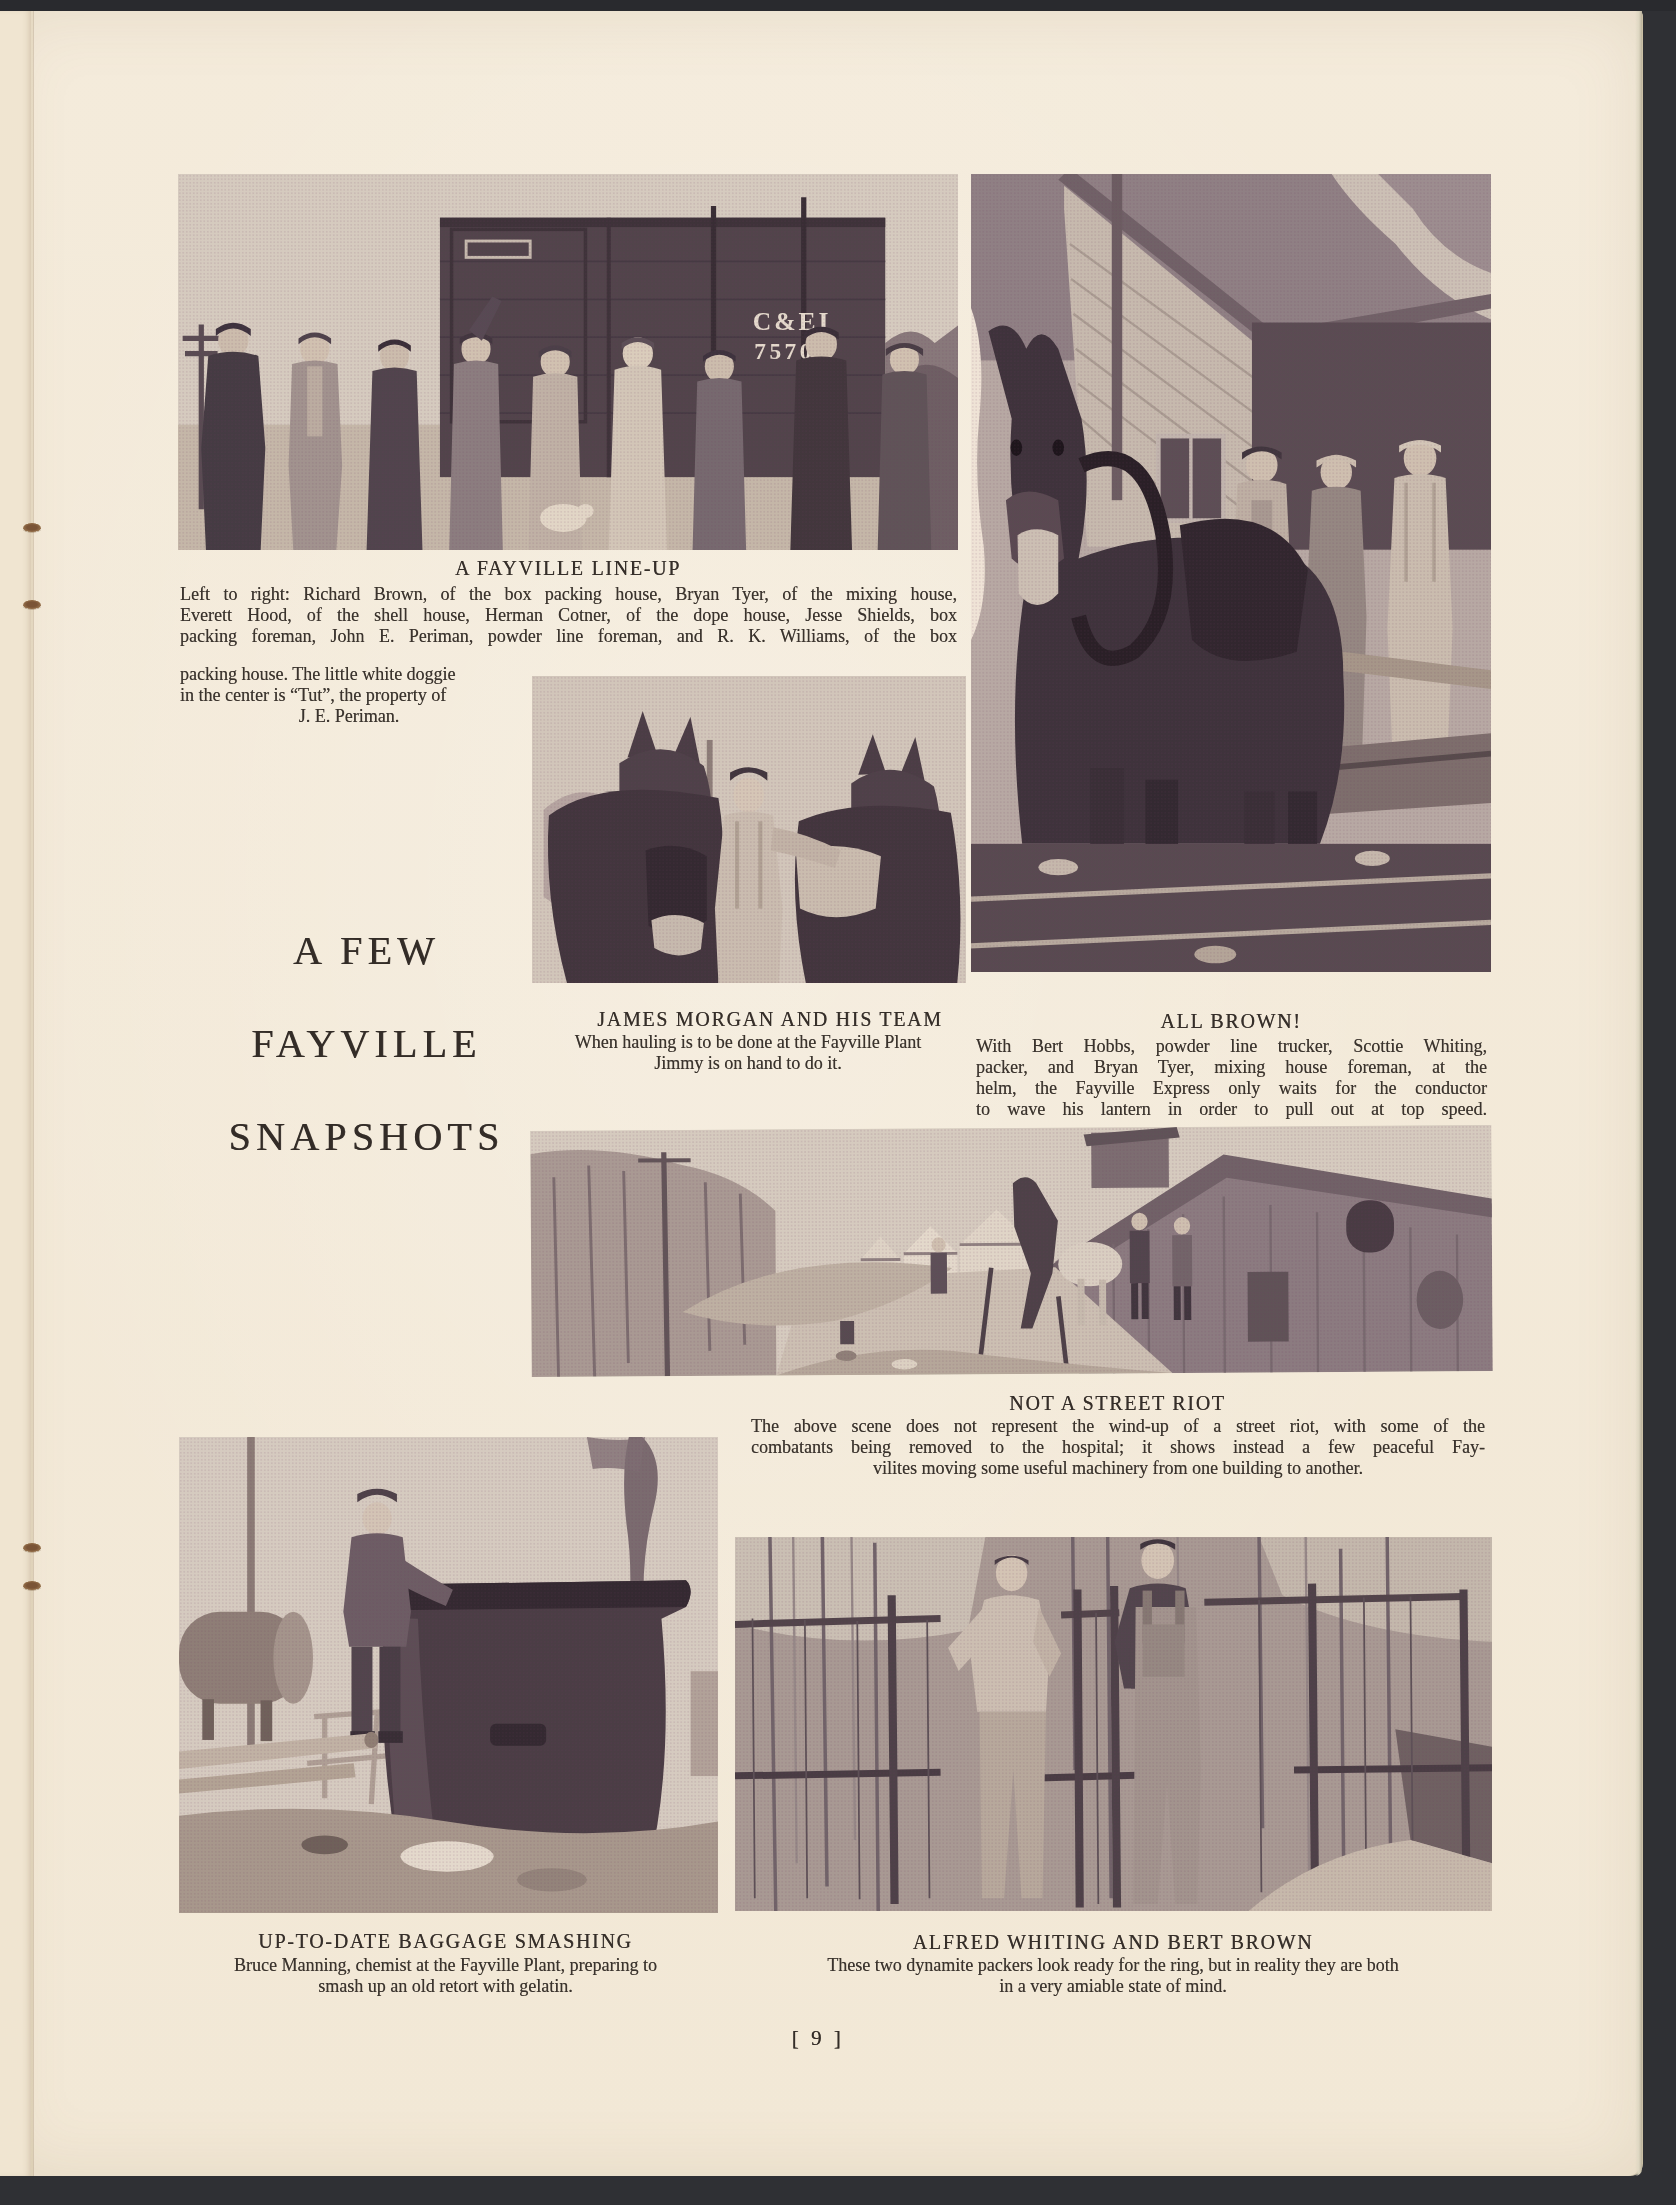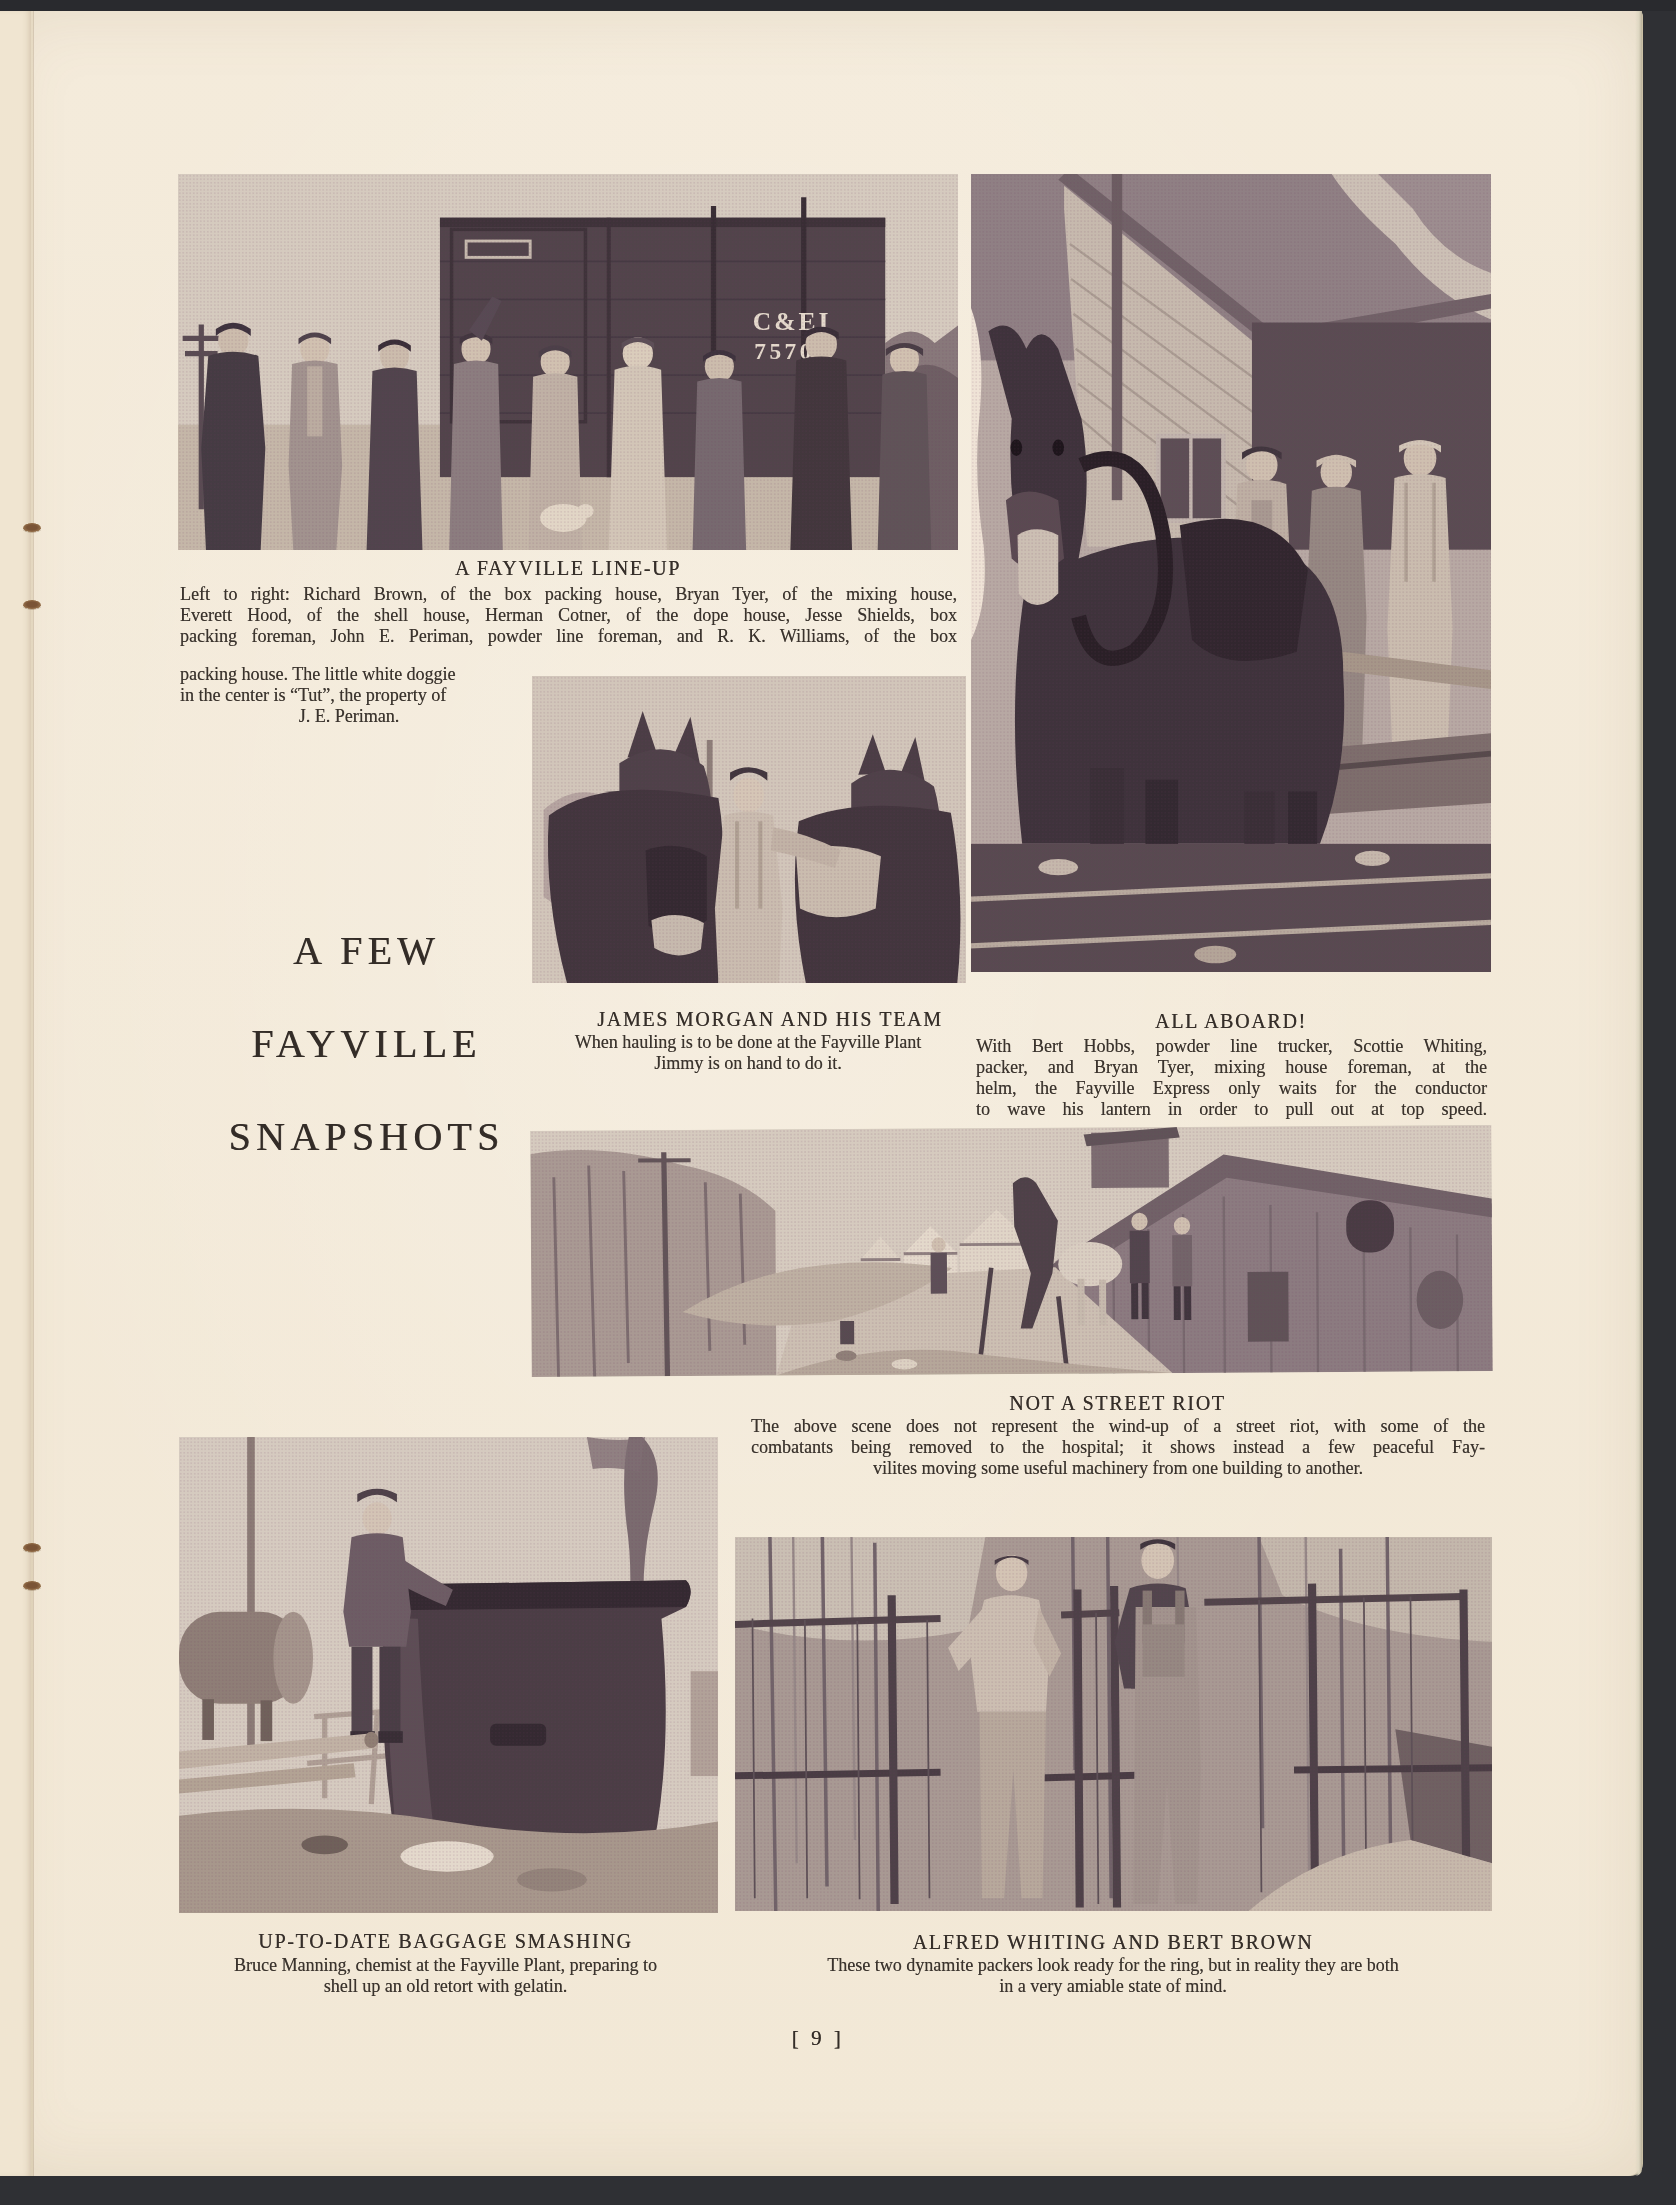--- a/index.html
+++ b/index.html
@@ -511,39 +511,39 @@
     <div>in the center is “Tut”, the property of</div>
     <div class="c">J. E. Periman.</div>
   </div>
 
   <div class="sec-title" style="left:553px;top:997px;width:434px;">JAMES MORGAN AND HIS TEAM</div>
   <div class="cap-block" style="left:524px;top:1021px;width:448px;">
     <div class="c">When hauling is to be done at the Fayville Plant</div>
     <div class="c">Jimmy is on hand to do it.</div>
   </div>
 
-  <div class="sec-title" style="left:973px;top:999px;width:516px;">ALL ABOARD!</div>
+  <div class="sec-title" style="left:973px;top:999px;width:516px;">ALL BROWN!</div>
   <div class="cap-block" style="left:976px;top:1025px;width:511px;">
     <div class="j">With Bert Hobbs, powder line trucker, Scottie Whiting,</div>
     <div class="j">packer, and Bryan Tyer, mixing house foreman, at the</div>
     <div class="j">helm, the Fayville Express only waits for the conductor</div>
     <div class="j">to wave his lantern in order to pull out at top speed.</div>
   </div>
 
   <div class="sec-title" style="left:748px;top:1381px;width:739px;">NOT A STREET RIOT</div>
   <div class="cap-block" style="left:751px;top:1405px;width:734px;">
     <div class="j">The above scene does not represent the wind-up of a street riot, with some of the</div>
     <div class="j">combatants being removed to the hospital; it shows instead a few peaceful Fay-</div>
     <div class="c">vilites moving some useful machinery from one building to another.</div>
   </div>
 
   <div class="sec-title" style="left:166px;top:1919px;width:559px;">UP-TO-DATE BAGGAGE SMASHING</div>
   <div class="cap-block" style="left:166px;top:1944px;width:559px;">
     <div class="c">Bruce Manning, chemist at the Fayville Plant, preparing to</div>
-    <div class="c">shell up an old retort with gelatin.</div>
+    <div class="c">smash up an old retort with gelatin.</div>
   </div>
 
   <div class="sec-title" style="left:736px;top:1920px;width:754px;">ALFRED WHITING AND BERT BROWN</div>
   <div class="cap-block" style="left:736px;top:1944px;width:754px;">
     <div class="c">These two dynamite packers look ready for the ring, but in reality they are both</div>
     <div class="c">in a very amiable state of mind.</div>
   </div>
 
   <div class="display-line" style="top:918px;">A FEW</div>
   <div class="display-line" style="top:1011px;">FAYVILLE</div>

